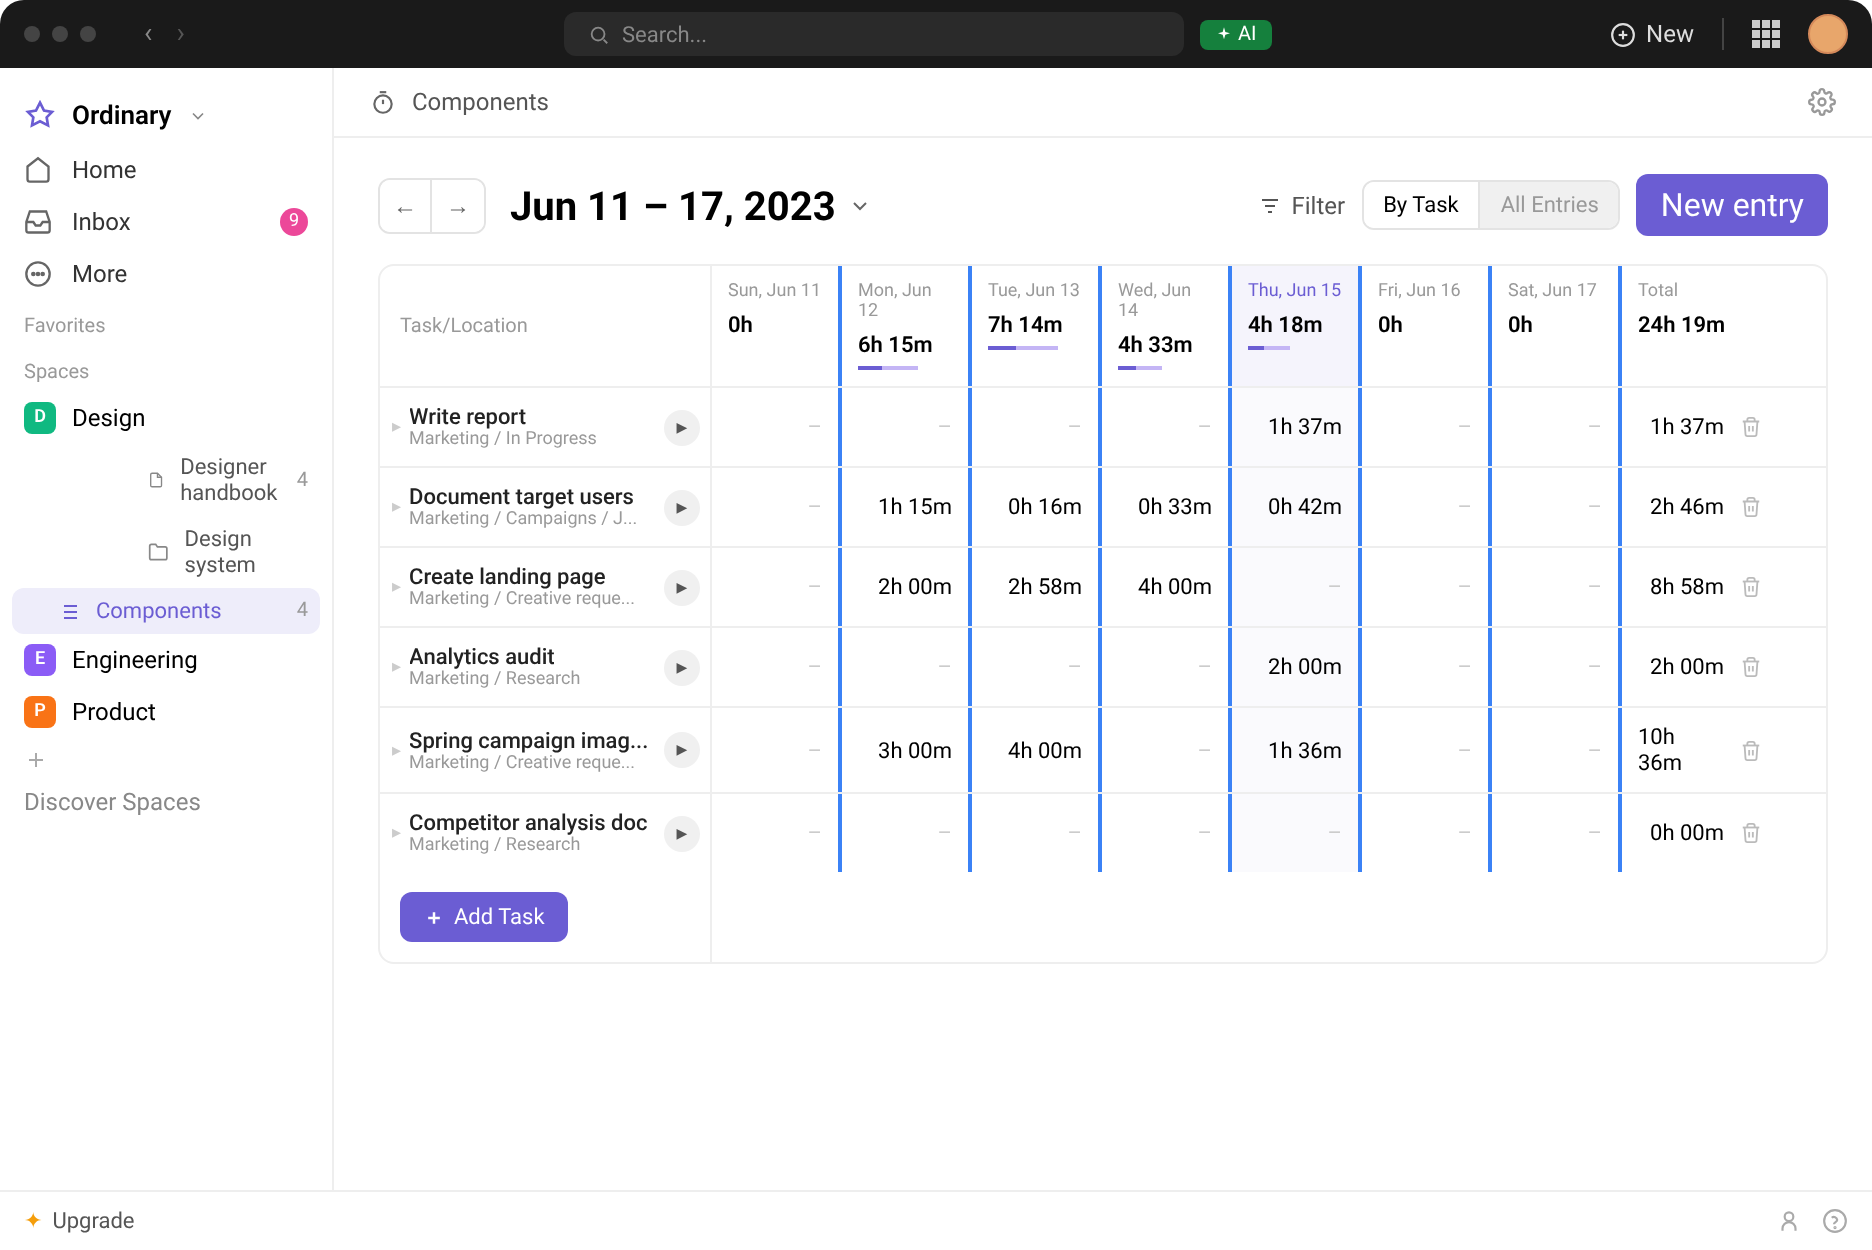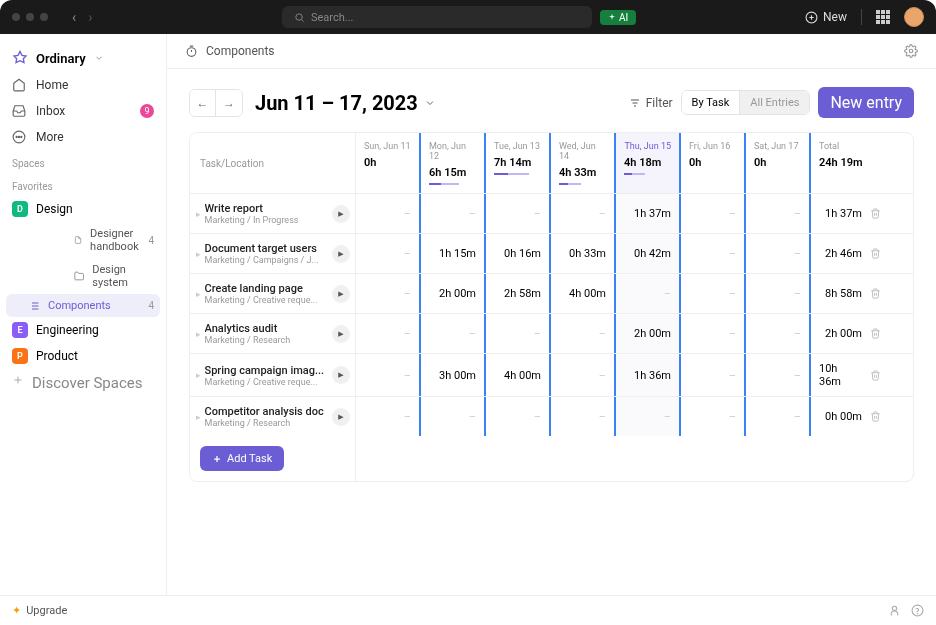--- a/index.html
+++ b/index.html
@@ -25,21 +25,21 @@
 .nav-item { display: flex; align-items: center; gap: 10px; padding: 6px 12px; color: #333; cursor: pointer; position: relative; }
 .nav-item .icon { width: 14px; height: 14px; color: #666; flex-shrink: 0; }
 .badge-pink { position: absolute; right: 12px; background: #ec4899; color: #fff; font-size: 9px; width: 14px; height: 14px; border-radius: 7px; display: flex; align-items: center; justify-content: center; }
 .section-label { font-size: 10px; color: #999; padding: 8px 12px 4px; }
 .space-item { display: flex; align-items: center; gap: 8px; padding: 5px 12px; cursor: pointer; position: relative; }
 .space-icon { width: 16px; height: 16px; border-radius: 4px; display: flex; align-items: center; justify-content: center; color: #fff; font-size: 9px; font-weight: 600; flex-shrink: 0; }
 .child-item { display: flex; align-items: center; gap: 8px; padding: 5px 12px 5px 28px; cursor: pointer; color: #555; font-size: 11px; position: relative; margin-left: 46px; }
 .child-item .icon { width: 12px; height: 12px; color: #888; }
 .child-item.active { background: #eeedfa; color: #6b5dd3; border-radius: 6px; margin: 0 6px; padding-left: 22px; }
 .count-badge { position: absolute; right: 12px; color: #999; font-size: 10px; }
-.discover { padding: 5px 12px; color: #888; display: flex; align-items: flex-start; gap: 8px; cursor: pointer; font-size: 15px; }
+.discover { padding: 5px 12px; color: #888; display: flex; align-items: flex-start; gap: 8px; cursor: pointer; font-size: 12px; flex-direction: column; }
 
 .content { flex: 1; display: flex; flex-direction: column; overflow: hidden; }
 .content-header { display: flex; align-items: center; gap: 8px; padding: 10px 18px; border-bottom: 1px solid #eee; font-size: 12px; color: #555; position: relative; }
 .gear-right { position: absolute; right: 18px; color: #999; cursor: pointer; }
 
 .timesheet-area { padding: 18px 22px; flex: 1; overflow: auto; }
 .toolbar { display: flex; align-items: center; gap: 12px; margin-bottom: 14px; }
 .week-nav { display: flex; border: 1px solid #e3e3e3; border-radius: 6px; overflow: hidden; }
 .week-nav button { width: 26px; height: 26px; background: #fff; border: none; cursor: pointer; color: #666; font-size: 12px; }
 .week-nav button:first-child { border-right: 1px solid #e3e3e3; }
@@ -55,21 +55,21 @@
 .grid { border: 1px solid #eee; border-radius: 8px; overflow: hidden; }
 .grid-row { display: flex; border-bottom: 1px solid #eee; }
 .grid-row:last-child { border-bottom: none; }
 .col-task { width: 166px; padding: 8px 10px; border-right: 1px solid #eee; display: flex; align-items: center; position: relative; }
 .col-day { width: 65px; padding: 8px 8px; border-right: 2px solid #3b82f6; position: relative; }
 .col-total { width: 78px; padding: 8px 8px; }
 .header-row .col-task { font-size: 10px; color: #999; }
 .header-row .day-label { font-size: 9px; color: #999; display: block; }
 .header-row .day-total { font-size: 11px; font-weight: 600; margin-top: 2px; }
 .header-row .col-day.highlight { background: #f5f4fc; }
-.header-row .col-day.highlight .day-label { color: #6b5dd3; text-align: right; }
+.header-row .col-day.highlight .day-label { color: #6b5dd3; }
 .bar { height: 2px; background: #c4b5f5; margin-top: 3px; position: relative;}
 .bar1 { width: 30px; }
 .bar2 { width: 35px; }
 .bar3 { width: 22px; }
 .bar4 { width: 21px; }
 .bar-seg { background: #6b5dd3; height: 2px; width: 40%; }
 
 .task-cell { width: 100%; }
 .task-title { font-size: 11px; font-weight: 500; color: #222; white-space: nowrap; overflow: hidden; text-overflow: ellipsis; }
 .task-path { font-size: 9px; color: #999; white-space: nowrap; overflow: hidden; text-overflow: ellipsis; }
@@ -172,22 +172,22 @@
     <div class="nav-item">
       <svg class="icon" viewBox="0 0 24 24" fill="none" stroke="currentColor" stroke-width="2">
           <circle cx="12" cy="12" r="10"></circle>
           <circle cx="8" cy="12" r="1" fill="currentColor"></circle>
           <circle cx="12" cy="12" r="1" fill="currentColor"></circle>
           <circle cx="16" cy="12" r="1" fill="currentColor"></circle>
         </svg>
       <span>More</span>
     </div>
 
+    <div class="section-label">Favorites</div>
     <div class="section-label">Spaces</div>
-    <div class="section-label">Favorites</div>
 
     <div class="space-item">
       <div class="space-icon" style="background:#10b981">
           <span>D</span>
         </div>
       <span>Design</span>
     </div>
     <div class="child-item">
       <svg class="icon" viewBox="0 0 24 24" fill="none" stroke="currentColor" stroke-width="2">
           <path d="M14 2H6a2 2 0 00-2 2v16a2 2 0 002 2h12a2 2 0 002-2V8z"></path>

